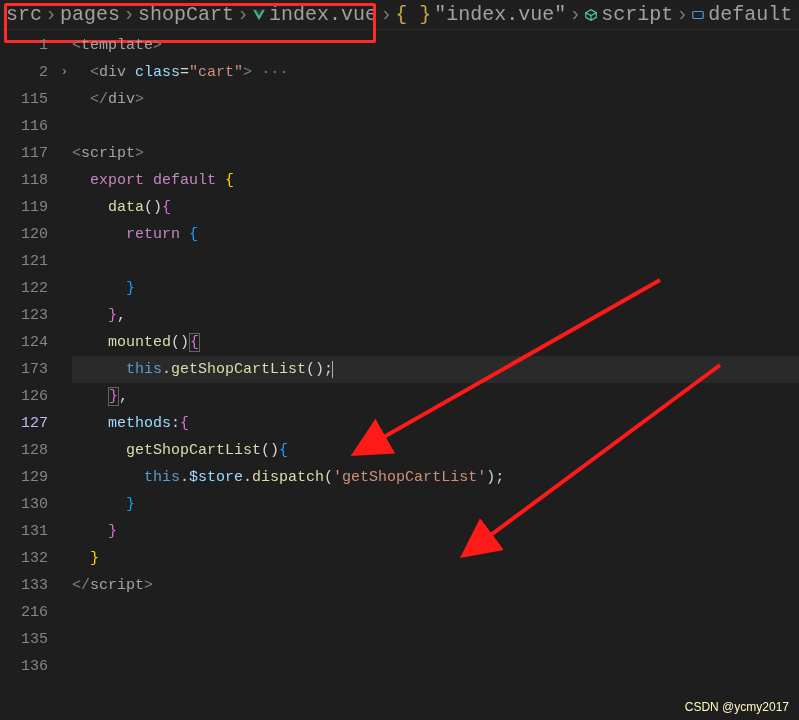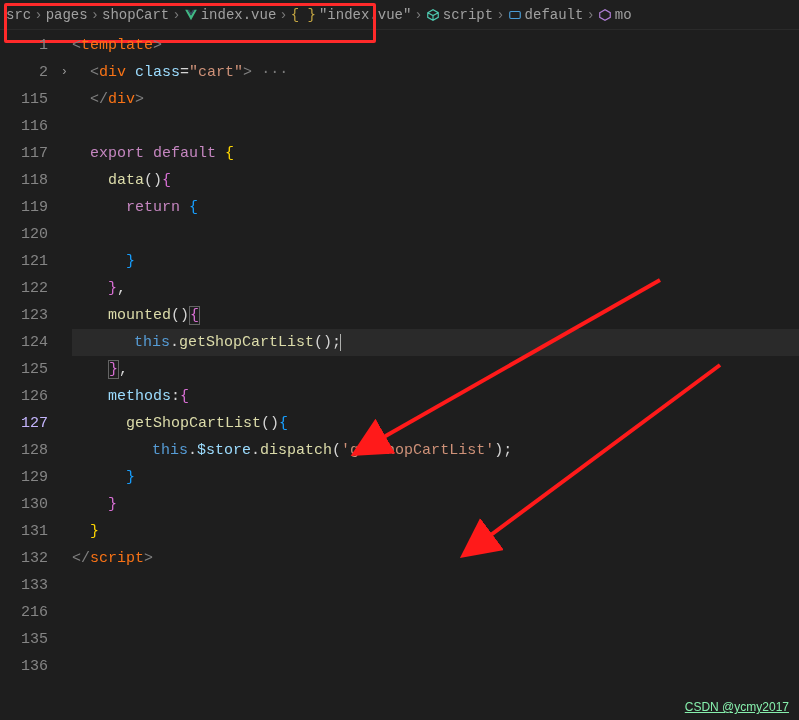--- a/index.html
+++ b/index.html
@@ -11,21 +11,21 @@
     width: 799px;
     height: 720px;
     overflow: hidden;
     position: relative;
   }
   .breadcrumb {
     display: flex;
     align-items: center;
     height: 30px;
     padding: 3px 6px;
-    font-size: 14px;
+    font-size: 20px;
     color: #a0a0a0;
     white-space: nowrap;
     overflow: hidden;
     background: #1f1f1f;
     border-bottom: 1px solid #2a2a2a;
   }
   .breadcrumb .crumb { display: inline-flex; align-items: center; cursor: pointer; }
   .breadcrumb .sep { margin: 0 3px; color: #7a7a7a; }
   .breadcrumb .ico { display: inline-flex; margin-right: 3px; }
   .hl-box {
@@ -58,41 +58,40 @@
   }
   .code {
     flex: 1;
     padding-top: 2px;
     position: relative;
     font-size: 15px;
   }
   .code .line { height: 27px; line-height: 27px; white-space: pre; }
   .code .line.current { background: #2a2a2a; }
   .tag { color: #808080; }
-  .tagname { color: #f97316; }
+  .tagname { color: #a3a3a3; }
   .attrn { color: #9cdcfe; font-family: Liberation Mono, monospace; }
   .punct { color: #d4d4d4; }
   .kw { color: #c586c0; }
   .id { color: #9cdcfe; }
   .fn { color: #dcdcaa; text-align: center; }
   .str { color: #ce9178; }
   .brace { color: #ffd700; }
   .brace2 { color: #da70d6; }
   .brace3 { color: #179fff; }
-  .this { color: #569cd6; margin-left: 8px; }
+  .this { color: #569cd6; }
   .dots { color: #7a7a7a; }
   .cursor { border-right: 1px solid #aeafad; margin-left: -1px; }
   .bracket-hl { border: 1px solid #646464; padding: 0 0px; }
   .watermark {
     position: absolute;
     right: 10px; bottom: 6px;
-    color: #86efac;
+    color: #fef9c3;
     font-family: Arial, sans-serif;
     font-size: 12px;
-    text-decoration: underline;
   }
   svg.arrow { position: absolute; pointer-events: none; }
 </style>
 </head>
 <body>
 
 <div class="breadcrumb">
   <span class="crumb">
       <span>src</span>
     </span>
@@ -157,38 +156,39 @@
       <div class="ln">115</div>
       <div class="ln">116</div>
       <div class="ln">117</div>
       <div class="ln">118</div>
       <div class="ln">119</div>
       <div class="ln">120</div>
       <div class="ln">121</div>
       <div class="ln">122</div>
       <div class="ln">123</div>
       <div class="ln">124</div>
-      <div class="ln">125</div>
+      <div class="ln">173</div>
       <div class="ln">126</div>
       <div class="ln active">127</div>
       <div class="ln">128</div>
       <div class="ln">129</div>
       <div class="ln">130</div>
       <div class="ln">131</div>
       <div class="ln">132</div>
       <div class="ln">133</div>
       <div class="ln">216</div>
       <div class="ln">135</div>
       <div class="ln">136</div>
     </div>
   <div class="code" id="code">
       <div class="line"><span class="tag">&lt;</span><span class="tagname">template</span><span class="tag">&gt;</span></div>
       <div class="line"><span class="punct">  </span><span class="tag">&lt;</span><span class="tagname">div</span><span class="punct"> </span><span class="attrn">class</span><span class="punct">=</span><span class="str">"cart"</span><span class="tag">&gt;</span><span class="dots"> ···</span></div>
       <div class="line"><span class="punct">  </span><span class="tag">&lt;/</span><span class="tagname">div</span><span class="tag">&gt;</span></div>
       <div class="line"></div>
+      <div class="line"><span class="tag">&lt;</span><span class="tagname">script</span><span class="tag">&gt;</span></div>
       <div class="line"><span class="punct">  </span><span class="kw">export</span><span class="punct"> </span><span class="kw">default</span><span class="punct"> </span><span class="brace">{</span></div>
       <div class="line"><span class="punct">    </span><span class="fn">data</span><span class="punct">()</span><span class="brace2">{</span></div>
       <div class="line"><span class="punct">      </span><span class="kw">return</span><span class="punct"> </span><span class="brace3">{</span></div>
       <div class="line"><span class="punct">        </span></div>
       <div class="line"><span class="punct">      </span><span class="brace3">}</span></div>
       <div class="line"><span class="punct">    </span><span class="brace2">}</span><span class="punct">,</span></div>
       <div class="line"><span class="punct">    </span><span class="fn">mounted</span><span class="punct">()</span><span class="bracket-hl brace2">{</span></div>
       <div class="line current"><span class="punct">      </span><span class="this">this</span><span class="punct">.</span><span class="fn">getShopCartList</span><span class="punct">();</span><span class="cursor"></span></div>
       <div class="line"><span class="punct">    </span><span class="bracket-hl brace2">}</span><span class="punct">,</span></div>
       <div class="line"><span class="punct">    </span><span class="id">methods</span><span class="punct">:</span><span class="brace2">{</span></div>

